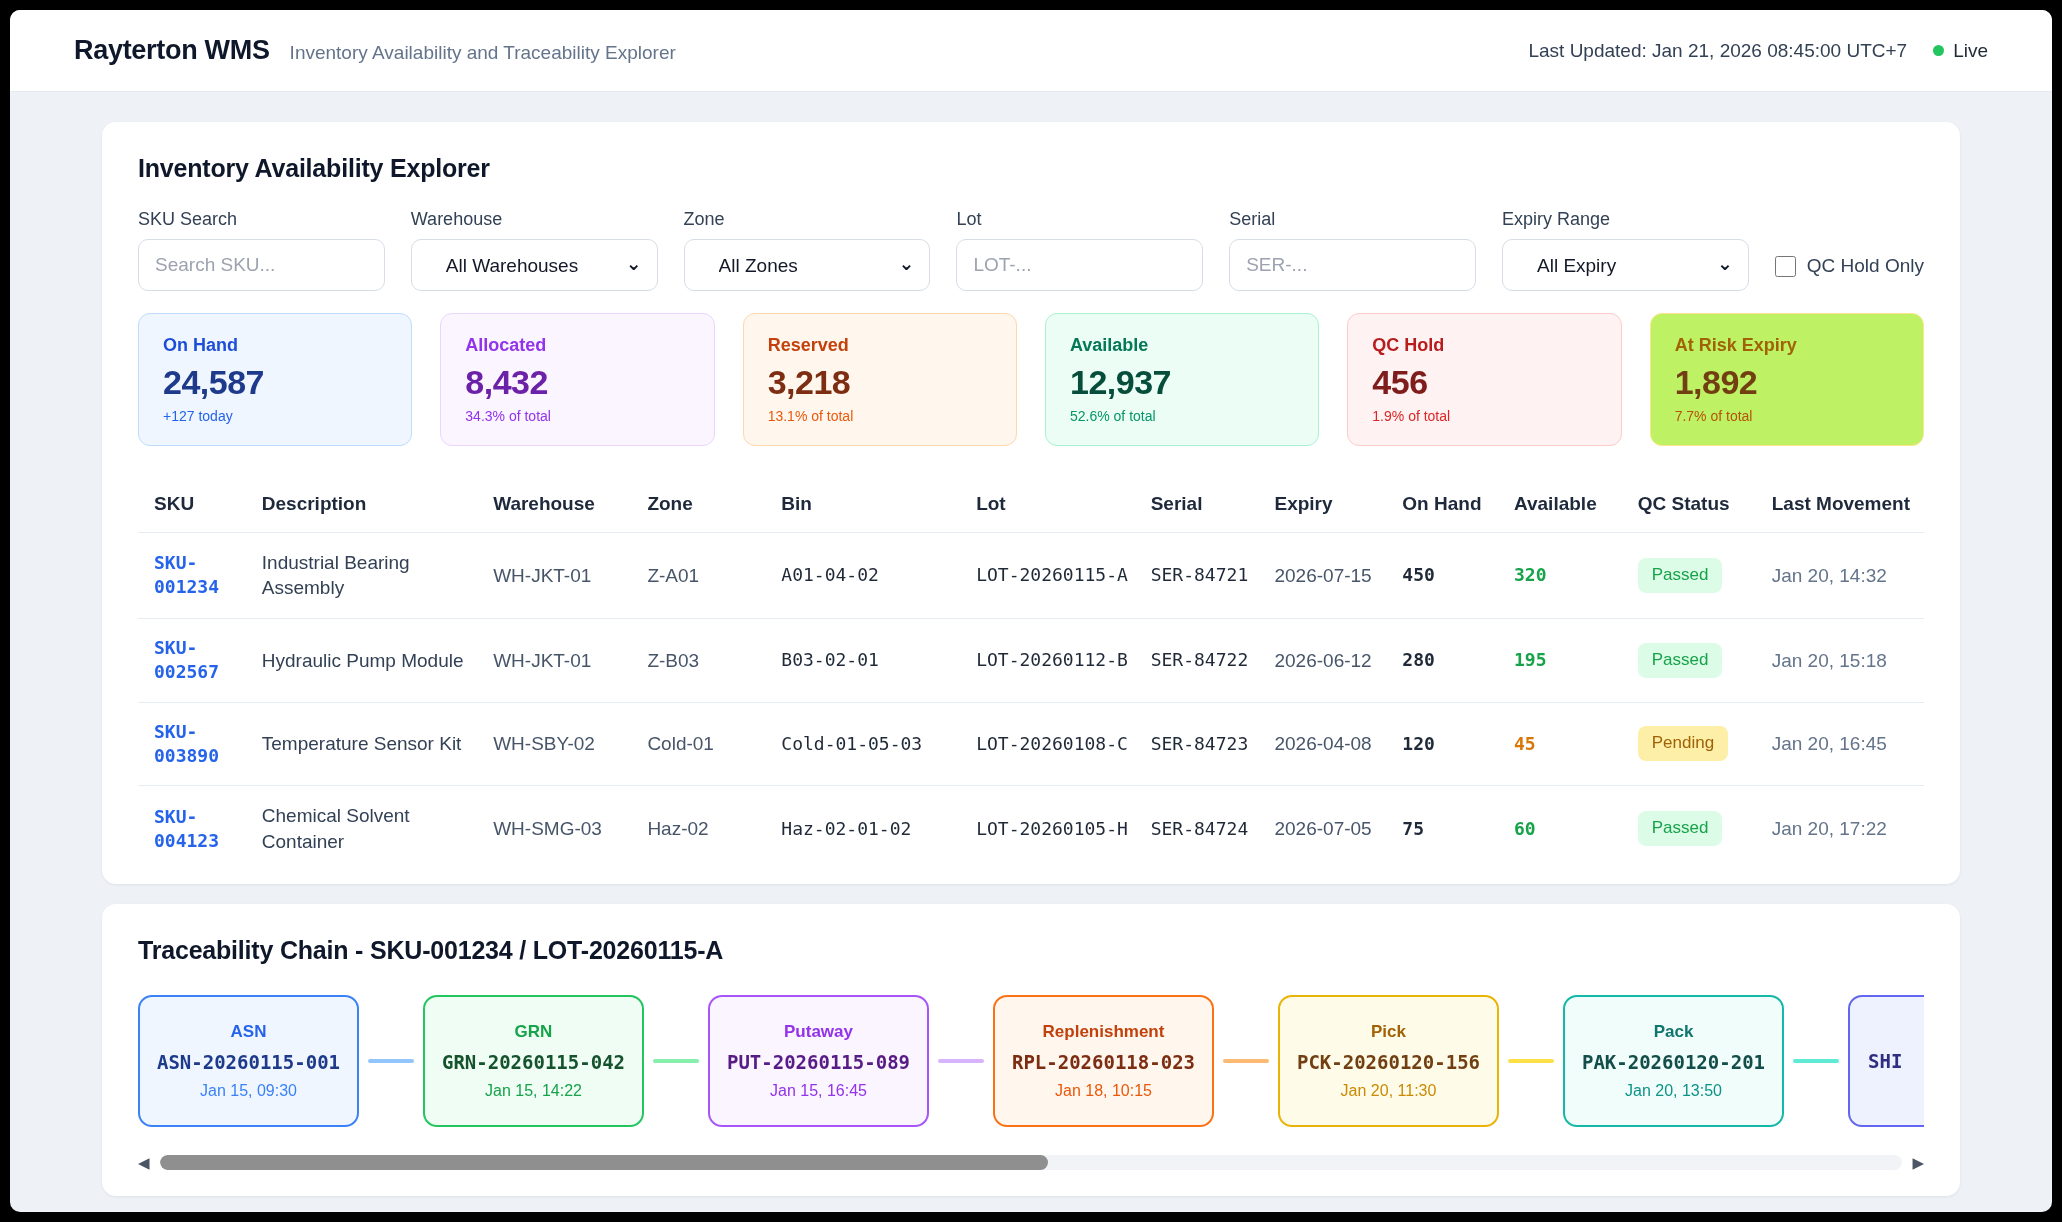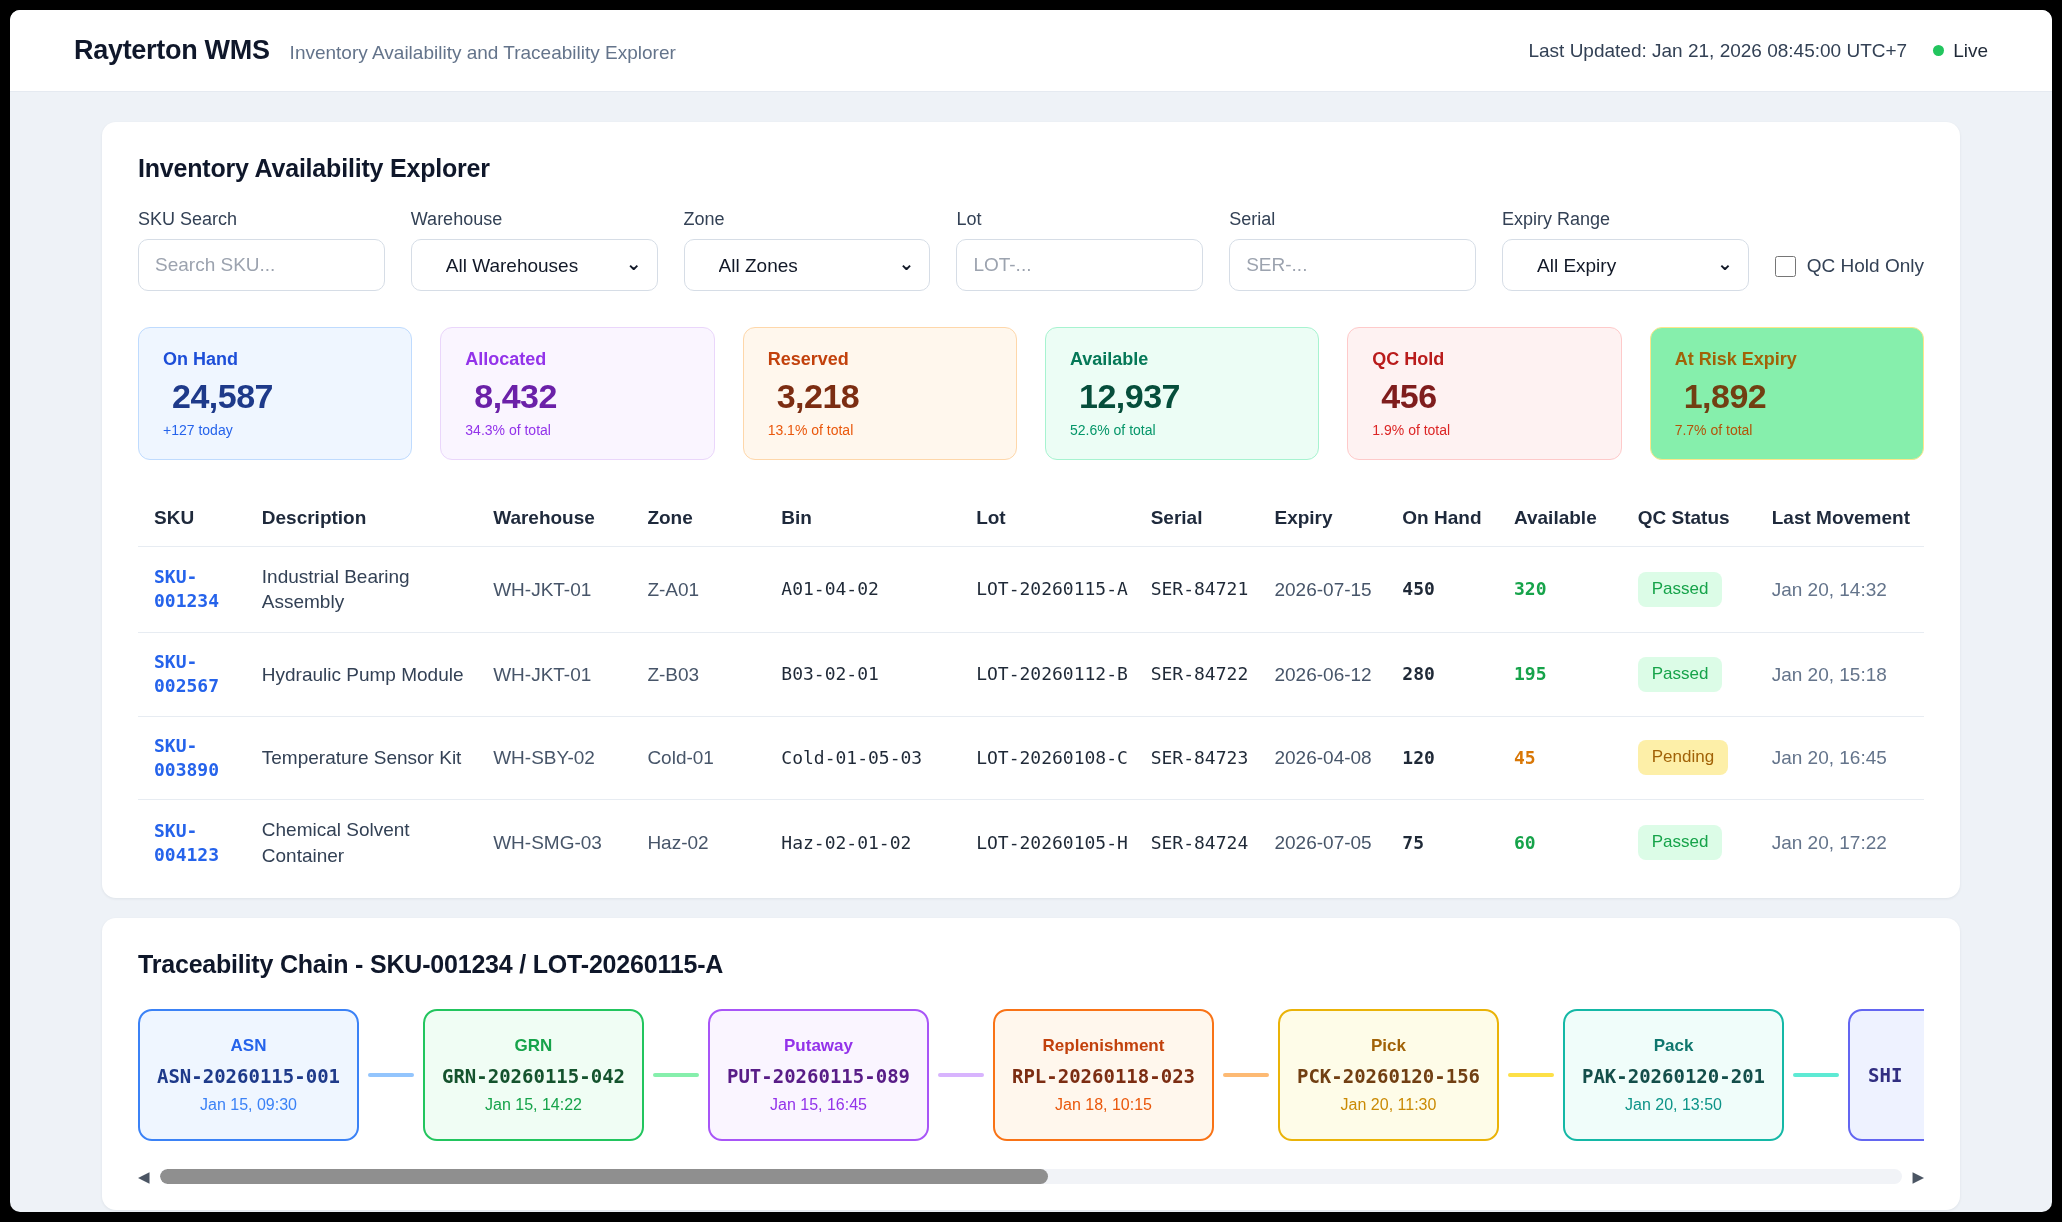--- a/index.html
+++ b/index.html
@@ -16,42 +16,42 @@
   .live { display: flex; align-items: center; gap: 9px; font-size: 19px; color: #1f2937; font-weight: 500; }
   .live-dot { width: 11px; height: 11px; border-radius: 50%; background: #22c55e; display: inline-block; }
 
   
   main { flex: 1; padding: 30px 92px 0; overflow: hidden; }
   .card { background: #fff; border-radius: 14px; box-shadow: 0 1px 3px rgba(15,23,42,.07); padding: 32px 36px 12px; }
   .card h2 { font-size: 25px; font-weight: 700; color: #0f172a; letter-spacing: -0.2px; }
   #explorer-card h2 { margin-bottom: 26px; }
 
   
-  .filters { display: grid; grid-template-columns: repeat(6, 1fr) auto; gap: 26px; margin-bottom: 36px; }
+  .filters { display: grid; grid-template-columns: repeat(6, 1fr) auto; gap: 26px; margin-bottom: 22px; }
   .filter label { display: block; font-size: 18px; font-weight: 500; color: #334155; margin-bottom: 9px; }
   .filter input, .filter select { width: 100%; height: 52px; border: 1.5px solid #d6dde6; border-radius: 10px; background: #fff; font-size: 19px; color: #111827; padding: 0 16px; font-family: inherit; outline: none; }
   .filter input::placeholder { color: #9ca3af; }
   .select-wrap { position: relative; }
   .select-wrap select { appearance: none; -webkit-appearance: none; padding-right: 42px; font-weight: 500; padding-left: 34px; }
   .chev { position: absolute; right: 16px; top: 46%; transform: translateY(-50%); font-size: 19px; color: #111827; font-weight: 700; pointer-events: none; }
   .checkbox-filter { display: flex; align-items: center; gap: 11px; align-self: end; margin-bottom: 14px; font-size: 19px; color: #334155; white-space: nowrap; cursor: pointer; }
   .checkbox-filter input { width: 21px; height: 21px; accent-color: #2563eb; }
 
   
   .stats { display: grid; grid-template-columns: repeat(6, 1fr); gap: 28px; margin-bottom: 32px; }
   .stat { border: 1.5px solid; border-radius: 12px; padding: 21px 24px; }
   .s-label { font-size: 18px; font-weight: 600; }
-  .s-value { font-size: 34px; font-weight: 800; margin: 7px 9px 6px; letter-spacing: -0.5px; }
+  .s-value { font-size: 34px; font-weight: 800; margin: 7px 0 6px; letter-spacing: -0.5px; }
   .s-sub { font-size: 14px; font-weight: 500; }
   .stat.blue   { background:#eff6ff; border-color:#bfdbfe; } .stat.blue .s-label{color:#1d4ed8} .stat.blue .s-value{color:#1e3a8a} .stat.blue .s-sub{color:#2563eb}
   .stat.purple { background:#faf5ff; border-color:#ead6fb; } .stat.purple .s-label{color:#9333ea} .stat.purple .s-value{color:#6b21a8} .stat.purple .s-sub{color:#9333ea}
   .stat.orange { background:#fff7ed; border-color:#fed7aa; } .stat.orange .s-label{color:#c2410c} .stat.orange .s-value{color:#7c2d12} .stat.orange .s-sub{color:#ea580c}
   .stat.green  { background:#ecfdf5; border-color:#a7f3d0; } .stat.green .s-label{color:#047857} .stat.green .s-value{color:#064e3b} .stat.green .s-sub{color:#059669}
   .stat.red    { background:#fef2f2; border-color:#fecaca; } .stat.red .s-label{color:#b91c1c} .stat.red .s-value{color:#7f1d1d} .stat.red .s-sub{color:#dc2626}
-  .stat.yellow { background:#86efac; border-color:#fde68a; } .stat.yellow .s-label{color:#a16207} .stat.yellow .s-value{color:#713f12} .stat.yellow .s-sub{color:#b45309}
+  .stat.yellow { background:#bef264; border-color:#fde68a; } .stat.yellow .s-label{color:#a16207} .stat.yellow .s-value{color:#713f12} .stat.yellow .s-sub{color:#b45309}
 
   
   table { width: 100%; border-collapse: collapse; table-layout: fixed; }
   th { text-align: left; font-size: 19px; font-weight: 700; color: #1e293b; padding: 14px 14px 16px 0; vertical-align: middle; line-height: 1.25; }
   td { padding: 17px 14px 17px 0; vertical-align: middle; font-size: 19px; line-height: 1.35; border-top: 1px solid #e7ecf2; word-wrap: break-word; }
   th:first-child, td:first-child { padding-left: 16px; }
   .mono { font-family: "DejaVu Sans Mono", monospace; font-size: 18px; }
   td.c-sku  { color: #2563eb; font-weight: 700; }
   td.c-desc { color: #334155; }
   td.c-wh, td.c-zone, td.c-exp { color: #475569; }

